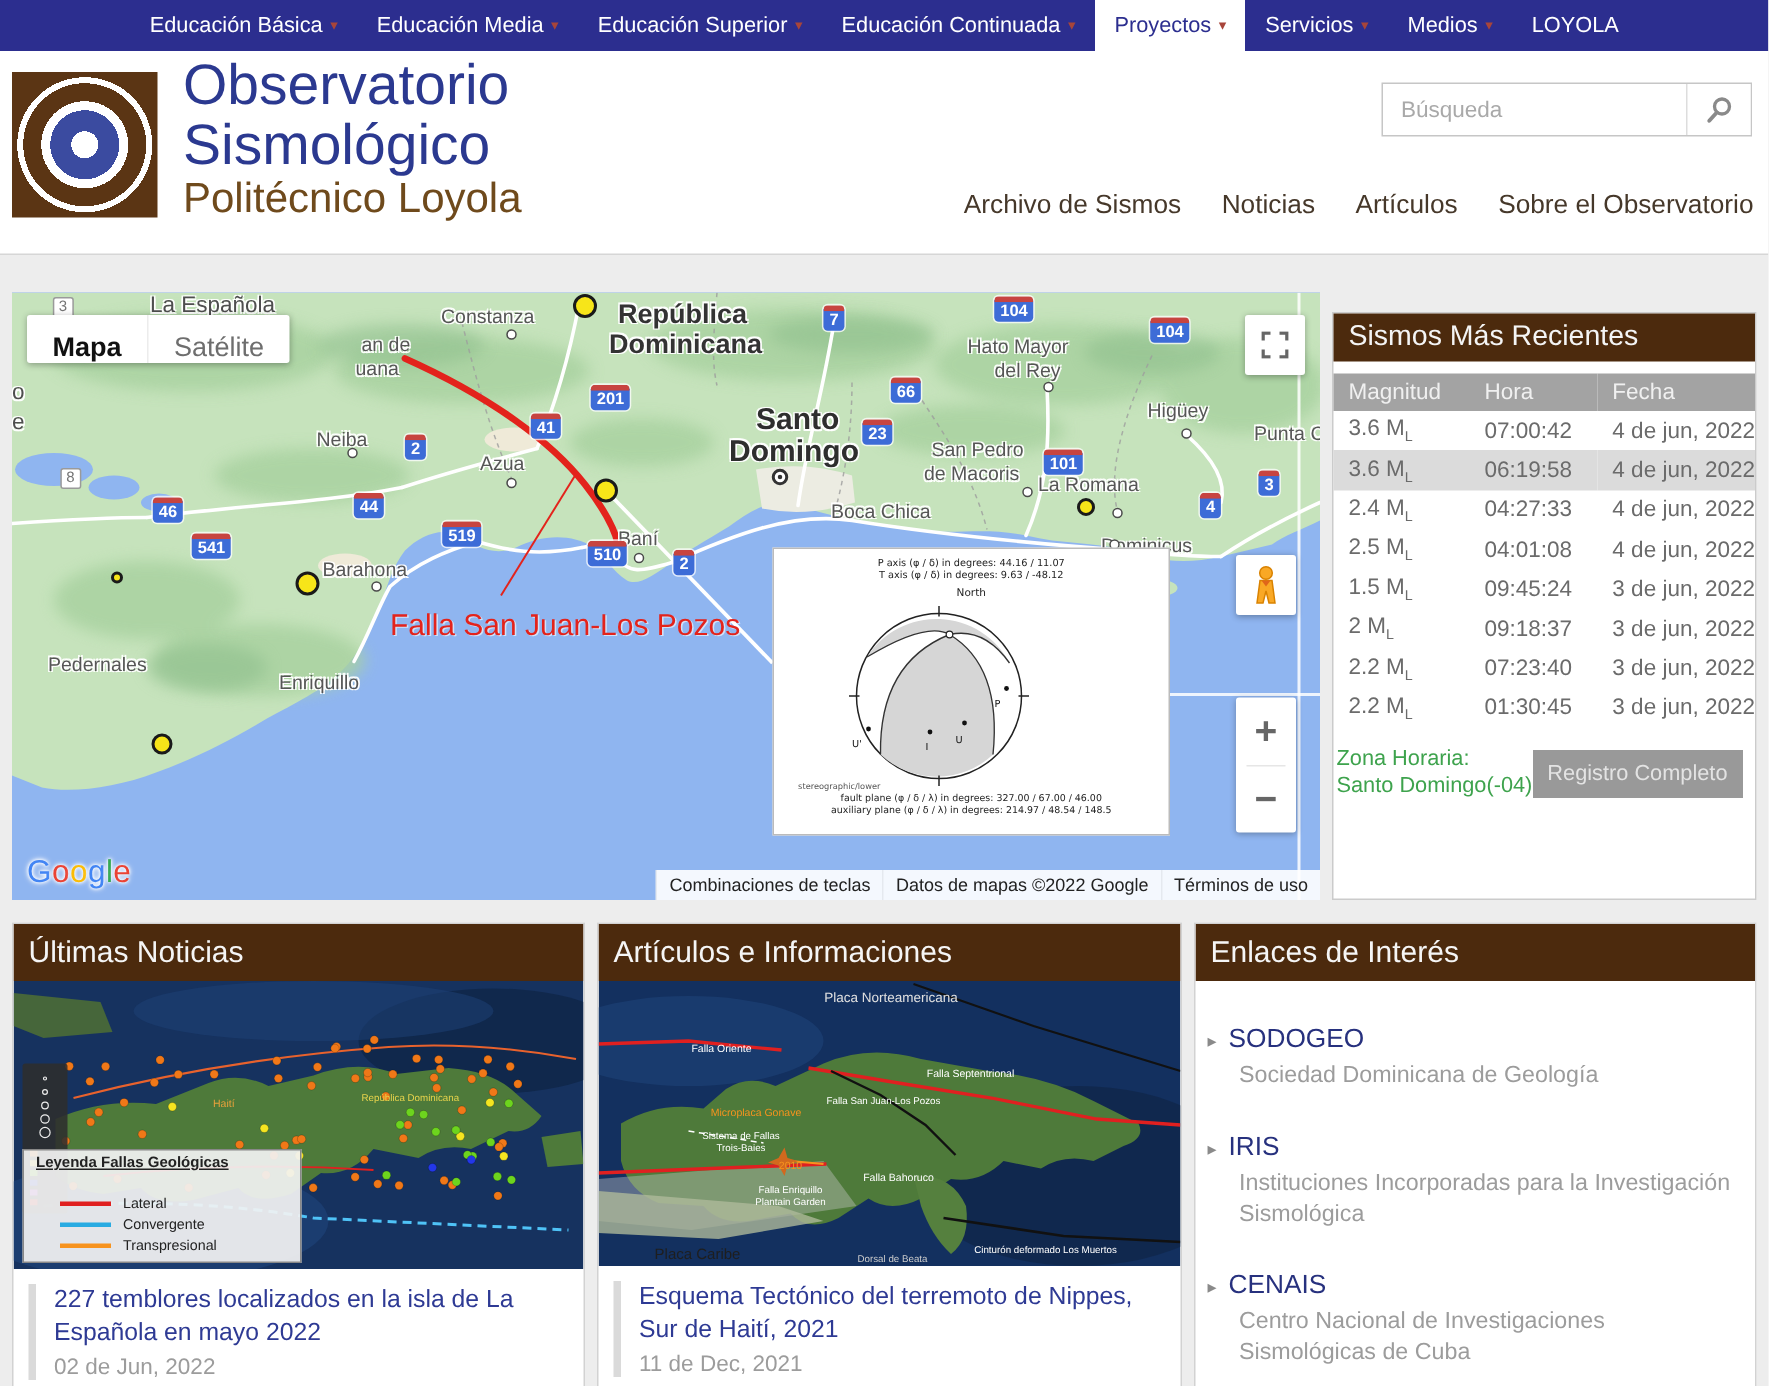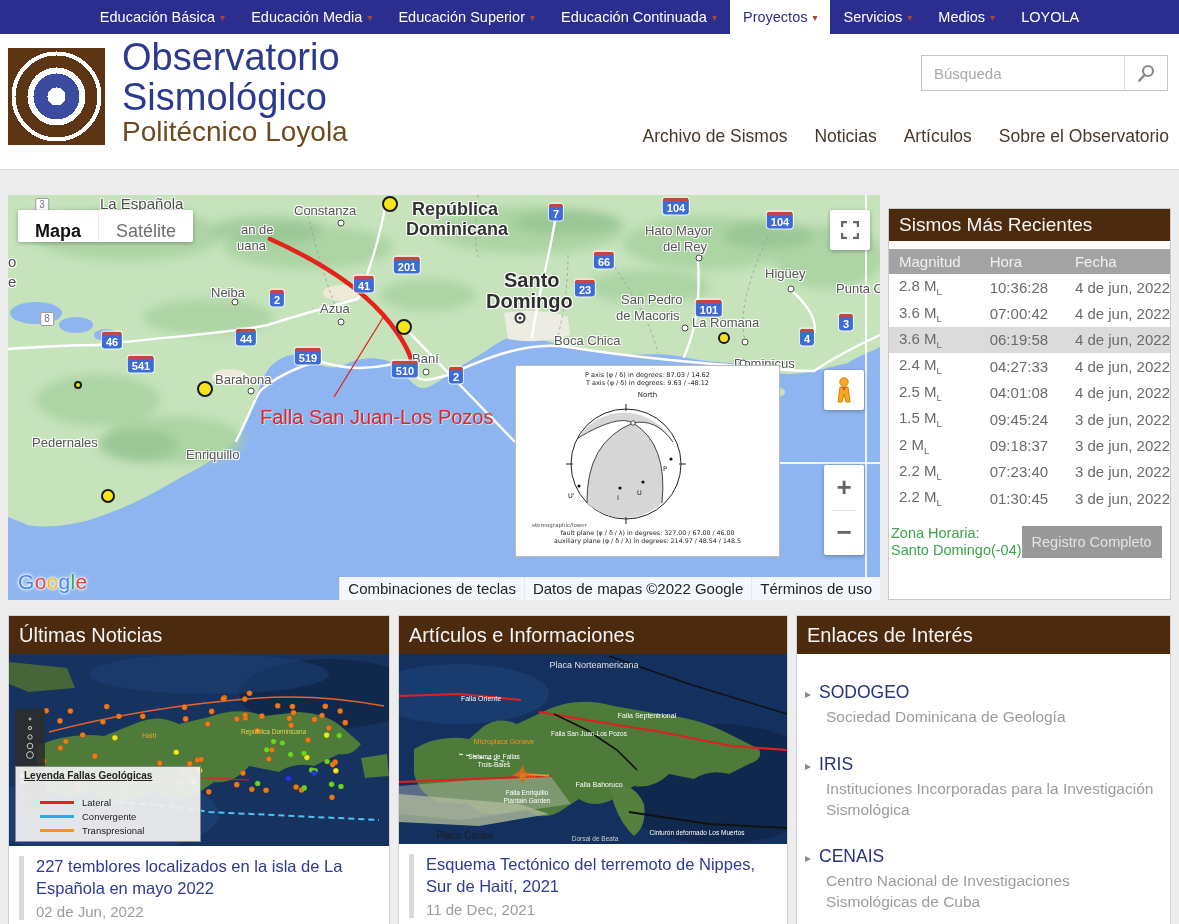--- a/index.html
+++ b/index.html
@@ -48,21 +48,21 @@
   .mt.mapa{font-weight:bold;color:#111;}
   .mt.sat{color:#6E6E6E;border-left:1px solid #ECECEC;}
   .fsbtn{position:absolute;right:10px;top:15px;width:40px;height:40px;background:#FFF;border-radius:2px;box-shadow:0 1px 4px rgba(0,0,0,.3);
      display:flex;align-items:center;justify-content:center;cursor:pointer;z-index:5;}
   .pegman{position:absolute;right:16px;top:175px;width:40px;height:40px;background:#FFF;border-radius:2px;box-shadow:0 1px 4px rgba(0,0,0,.3);
      display:flex;align-items:center;justify-content:center;cursor:pointer;z-index:5;}
   .zoomctl{position:absolute;right:16px;top:270px;width:40px;height:90px;background:#FFF;border-radius:2px;box-shadow:0 1px 4px rgba(0,0,0,.3);
      display:flex;flex-direction:column;z-index:5;}
   .zbtn{flex:1;display:flex;align-items:center;justify-content:center;font-size:26px;color:#666;cursor:pointer;font-weight:bold;}
   .zdiv{height:1px;background:#E6E6E6;margin:0 7px;}
-  #attrib{position:absolute;right:0;bottom:0;display:flex;font-size:15px;color:#222;z-index:5;padding-left:39px;}
+  #attrib{position:absolute;right:0;bottom:0;display:flex;font-size:12px;color:#222;z-index:5;padding-left:39px;}
   #attrib span{background:rgba(255,255,255,.9);padding:3px 8px;white-space:nowrap;border-left:1px solid rgba(0,0,0,.06);}
   #glogo{position:absolute;left:10px;bottom:6px;font-size:21px;font-weight:500;letter-spacing:.3px;z-index:5;cursor:pointer;
      text-shadow:0 0 2px #FFF,0 0 3px #FFF,0 0 4px #FFF;}
   
   #bbox{position:absolute;left:507px;top:170px;width:265px;height:192px;background:#FFF;border:1px solid #BBB;z-index:4;
         font-family:"DejaVu Sans",sans-serif;box-sizing:border-box;}
   .bbt{position:absolute;width:100%;text-align:center;color:#222;}
   
   #sismos{position:absolute;left:888px;top:208px;width:283px;height:392px;background:#FFF;border:1px solid #CBCBCB;box-sizing:border-box;z-index:6;}
   .panel-head{height:32px;background:#4C2A0D;color:#F4F4F4;font-size:19px;line-height:32px;padding-left:10px;}
@@ -295,21 +295,21 @@
         <div class="town" style="left: 737px; top: 147px;"></div>
         <div class="town" style="left: 691px; top: 63px;"></div>
         <div class="town" style="left: 677px; top: 133px;"></div>
         <div class="town" style="left: 227px; top: 107px;"></div>
         <div class="town" style="left: 333px; top: 28px;"></div>
         <div class="town" style="left: 735px; top: 168px;"></div>
       </div>
     <div class="fault-label">Falla San Juan-Los Pozos</div>
 
     <div id="bbox">
-      <div class="bbt" style="top:5px;font-size:6.5px;">P axis (φ / δ) in degrees: 87.03 / 14.62</div>
+      <div class="bbt" style="top:5px;font-size:6.5px;">P axis (φ / δ) in degrees: 44.16 / 11.07</div>
       <div class="bbt" style="top:13px;font-size:6.5px;">T axis (φ / δ) in degrees: 9.63 / -48.12</div>
       <div class="bbt" style="top:25px;font-size:7px;">North</div>
       <svg id="bbsvg" width="265" height="122" viewBox="0 0 265 122" style="position:absolute;top:36px;left:0;">
         <circle cx="110" cy="62" r="55" fill="#FFF" stroke="#222" stroke-width="1"></circle>
         <path d="M62,36 Q102,12 117,21 Q140,16 157,40 A55 55 0 0 0 62,36 Z" fill="#D6D6D6" stroke="none"></path>
         <path d="M117,21 Q70,40 71,101 A55 55 0 0 0 146,101 Q152,42 117,21 Z" fill="#D6D6D6" stroke="none"></path>
         <path d="M62,36 Q102,12 117,21 Q152,42 146,101" fill="none" stroke="#333" stroke-width="0.9"></path>
         <path d="M71,101 Q70,40 117,21 Q140,16 157,40" fill="none" stroke="#333" stroke-width="0.9"></path>
         <g stroke="#222" stroke-width="1">
           <line x1="110" y1="2" x2="110" y2="9"></line>
@@ -372,25 +372,20 @@
     <div class="panel-head">Sismos Más Recientes</div>
     <table>
       <thead>
           <tr>
         <th>Magnitud</th>
         <th>Hora</th>
         <th>Fecha</th>
       </tr>
         </thead>
       <tbody>
-          <tr>
-            <td>2.8 M<sub>L</sub></td>
-            <td>10:36:28</td>
-            <td>4 de jun, 2022</td>
-          </tr>
           <tr>
             <td>3.6 M<sub>L</sub></td>
             <td>07:00:42</td>
             <td>4 de jun, 2022</td>
           </tr>
           <tr class="hl">
             <td>3.6 M<sub>L</sub></td>
             <td>06:19:58</td>
             <td>4 de jun, 2022</td>
           </tr>

